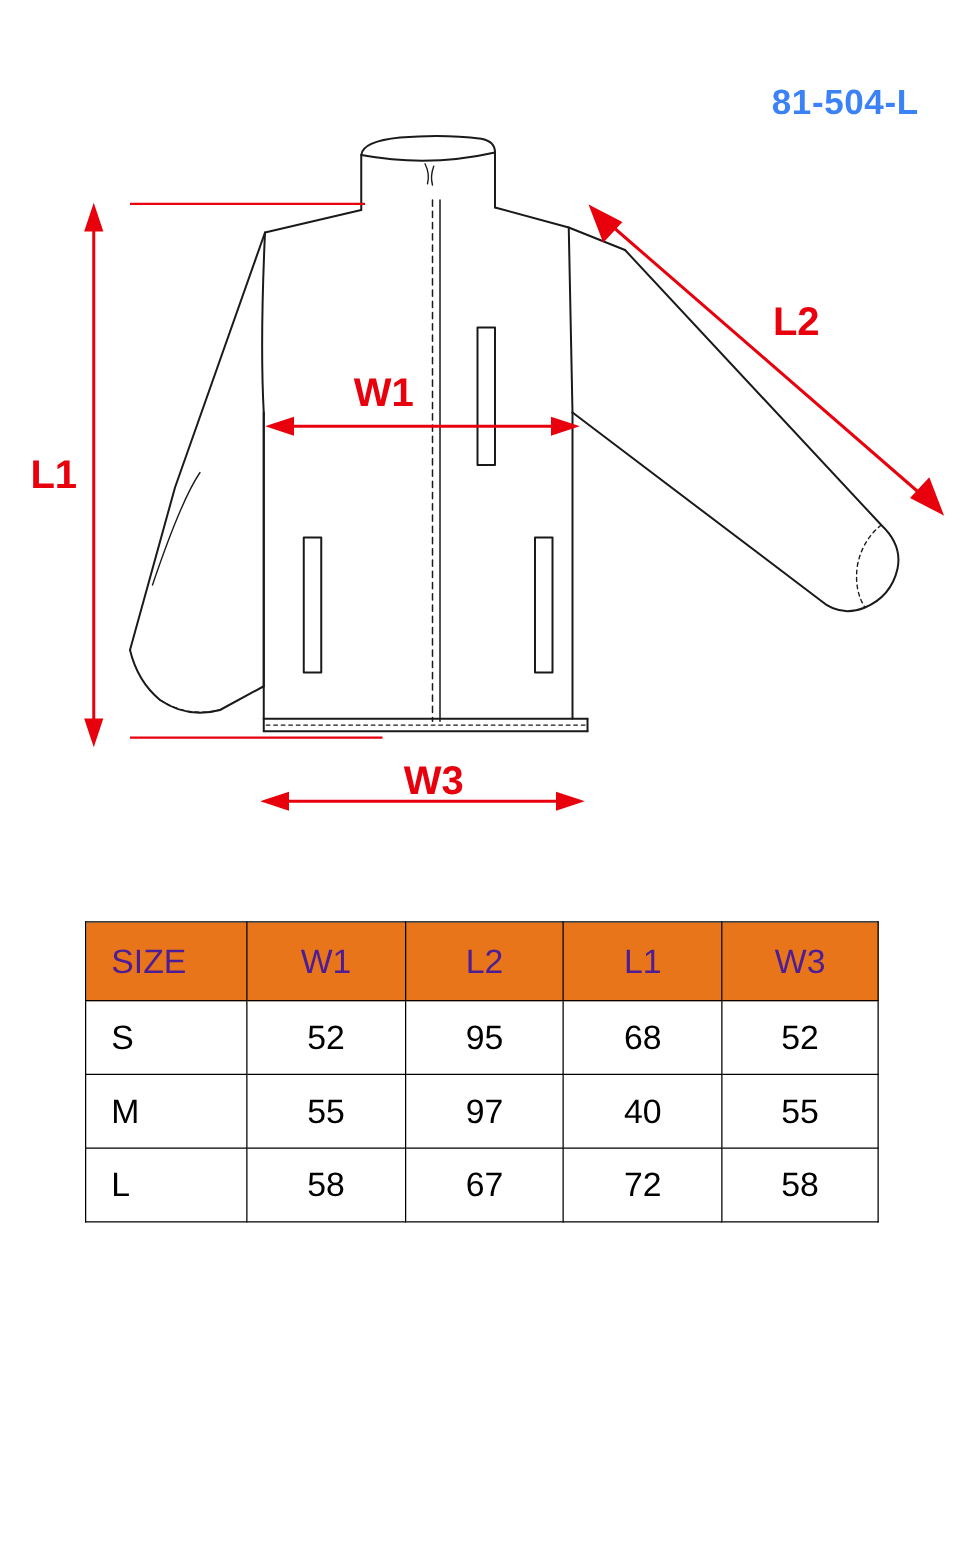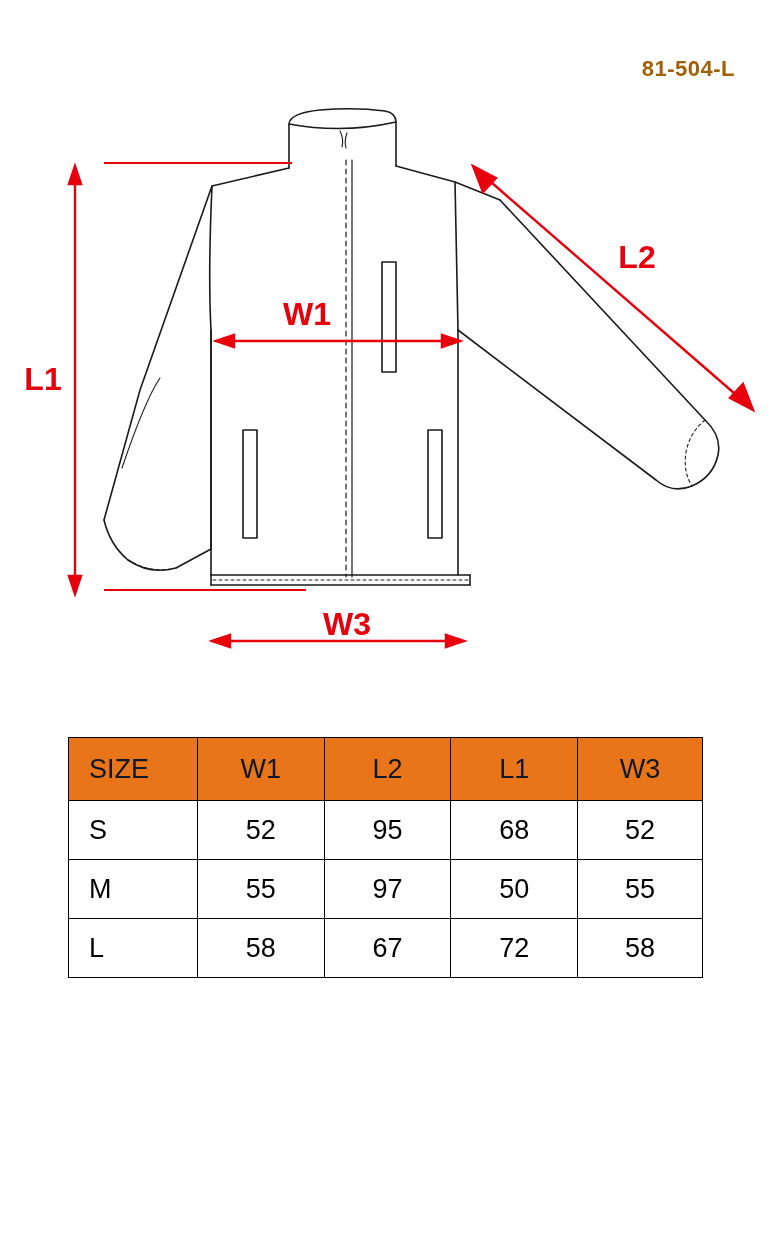--- a/index.html
+++ b/index.html
@@ -17,25 +17,25 @@
   }
   #page {
     position: relative;
     width: 771px;
     height: 1250px;
   }
   
   .product-code {
     position: absolute;
     right: 36px;
-    top: 56px;
-    font-size: 22px;
+    top: 66px;
+    font-size: 28px;
     font-weight: bold;
     letter-spacing: 0.5px;
-    color: #a16207;
+    color: #3b82f6;
   }
   
   .drawing {
     position: absolute;
     left: 0;
     top: 0;
     width: 771px;
     height: 700px;
   }
   
@@ -51,21 +51,21 @@
   .size-table th, .size-table td {
     border: 1px solid #000000;
     height: 58px;
     font-size: 27px;
     font-weight: normal;
     text-align: center;
     padding: 0;
   }
   .size-table thead th {
     background: #E8751A;
-    color: #0f172a;
+    color: #4c1d95;
     font-weight: normal;
     font-size: 27px;
     height: 62px;
   }
   .size-table thead th.col-size,
   .size-table tbody td.col-size {
     text-align: left;
     padding-left: 20px;
   }
   .size-table col.c0 { width: 129px; }
@@ -174,21 +174,21 @@
         <td class="col-size">S</td>
         <td>52</td>
         <td>95</td>
         <td>68</td>
         <td>52</td>
       </tr>
       <tr>
         <td class="col-size">M</td>
         <td>55</td>
         <td>97</td>
-        <td>50</td>
+        <td>40</td>
         <td>55</td>
       </tr>
       <tr>
         <td class="col-size">L</td>
         <td>58</td>
         <td>67</td>
         <td>72</td>
         <td>58</td>
       </tr>
     </tbody>

